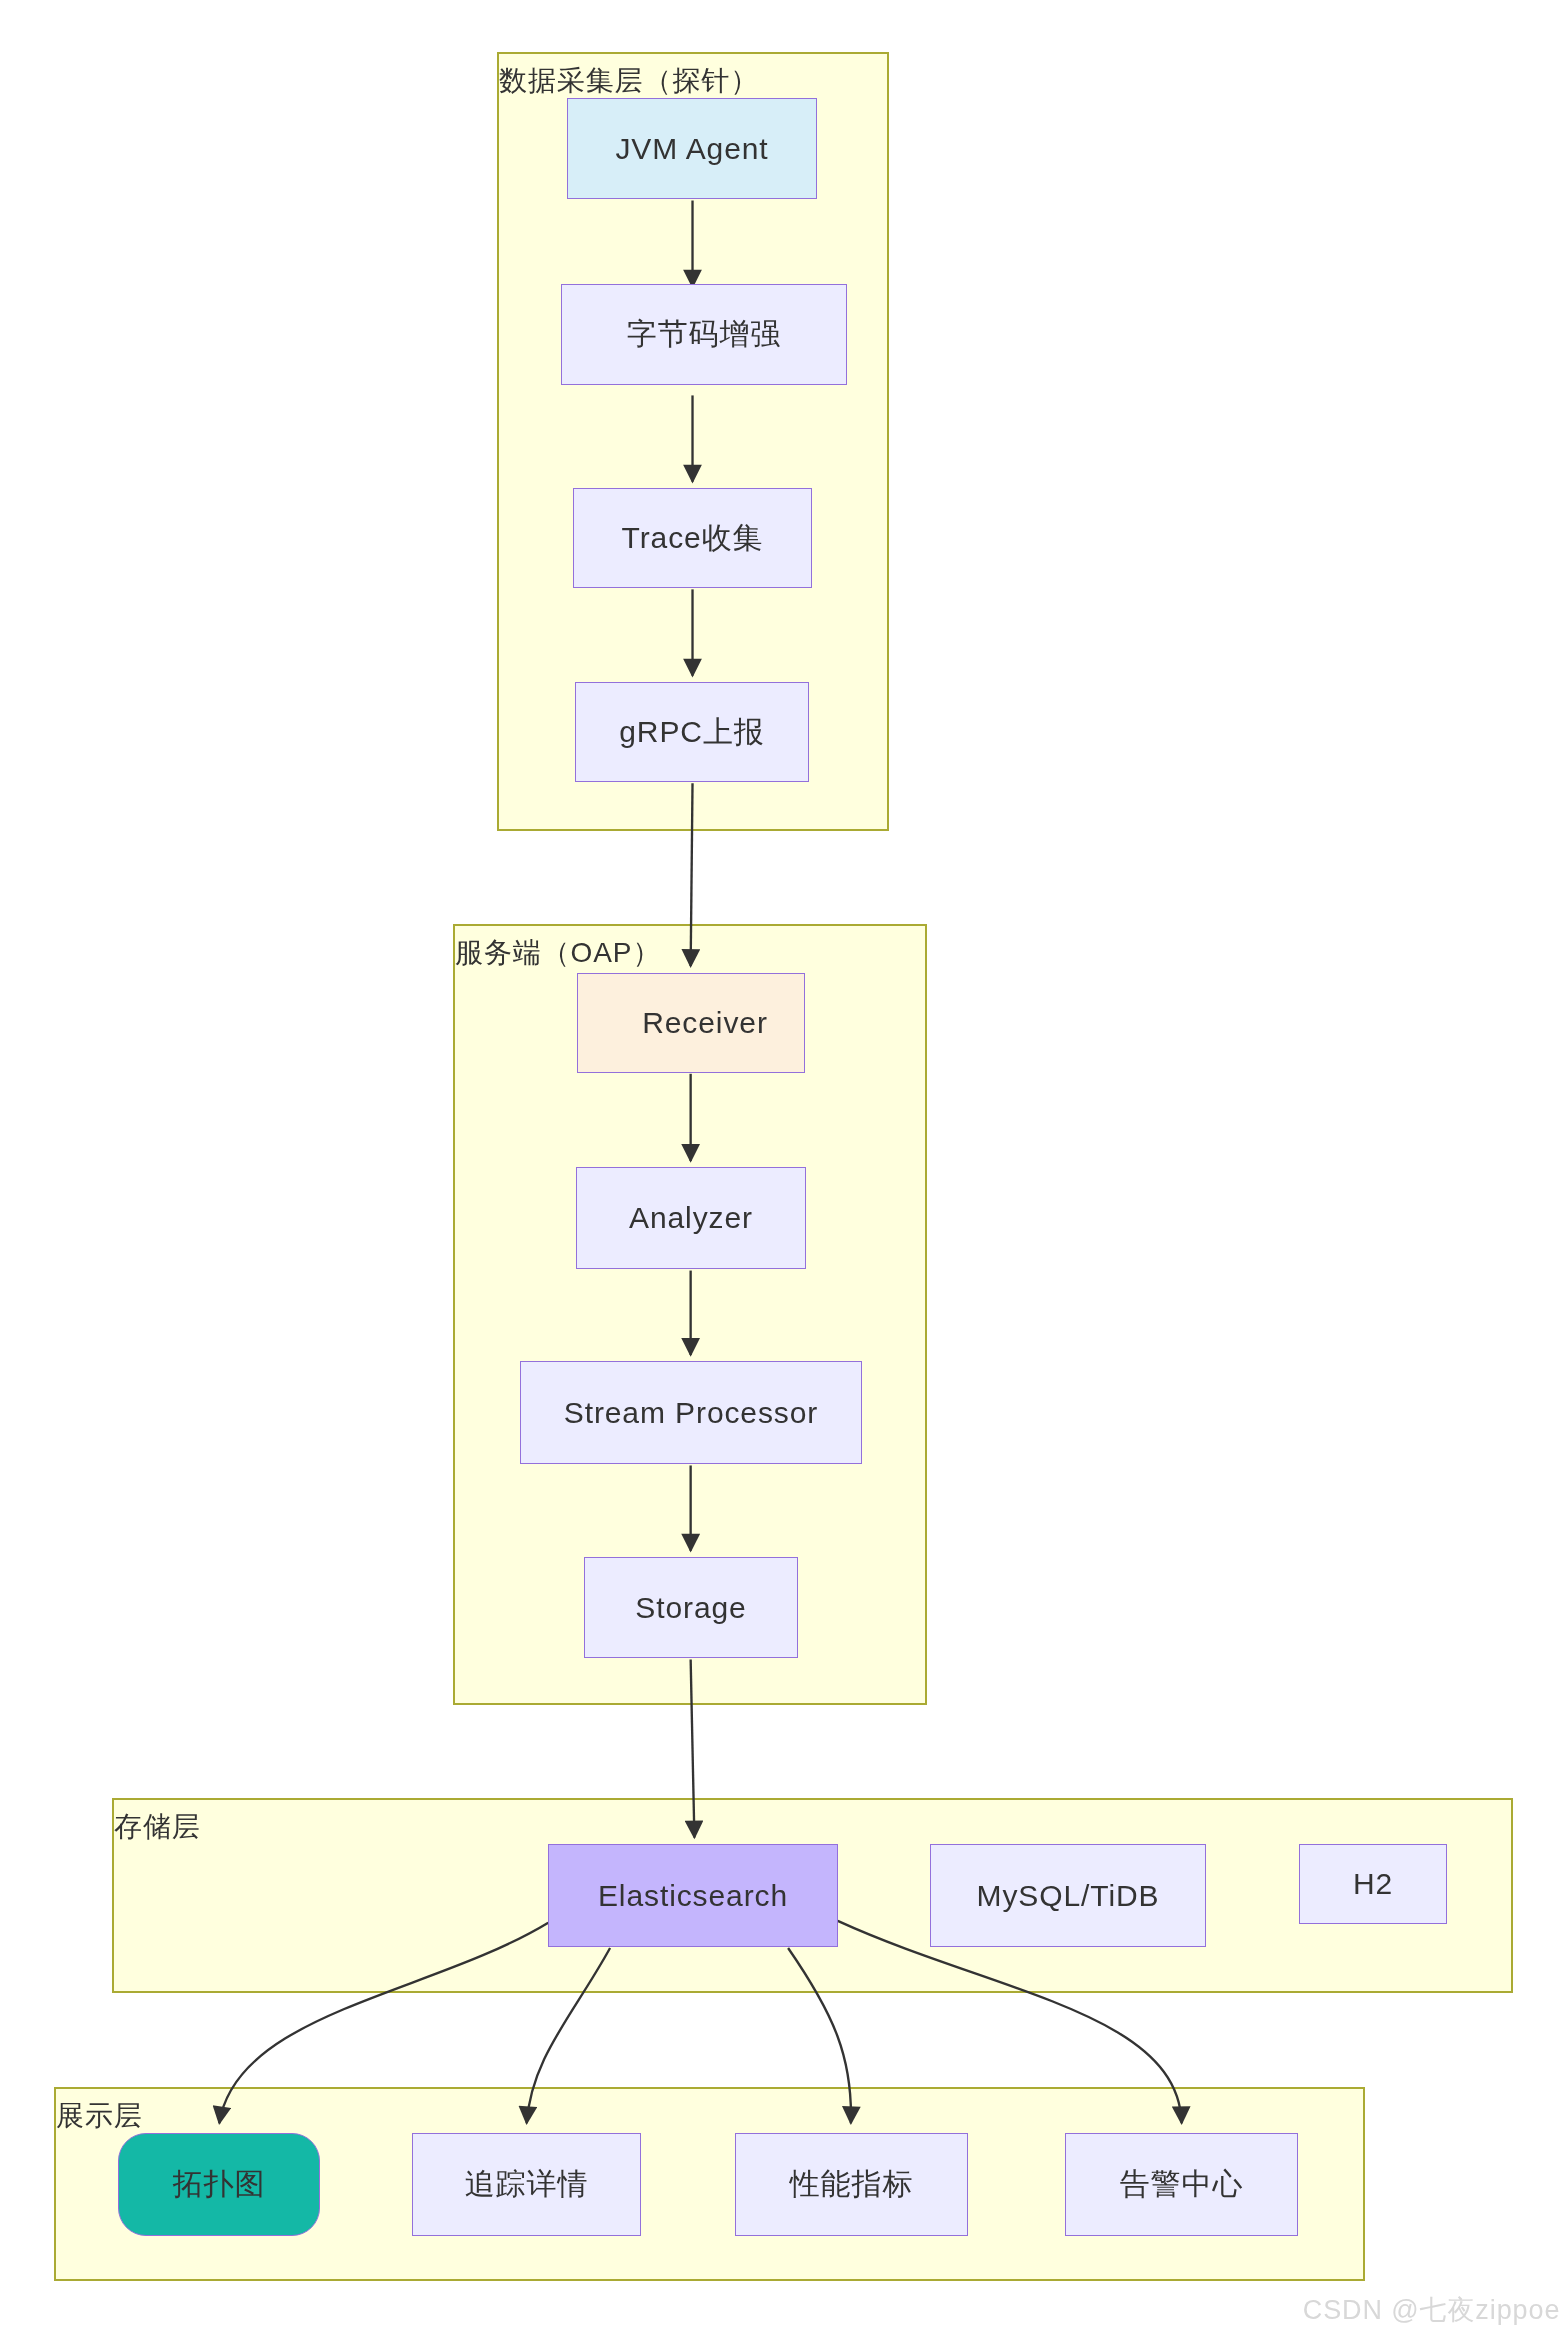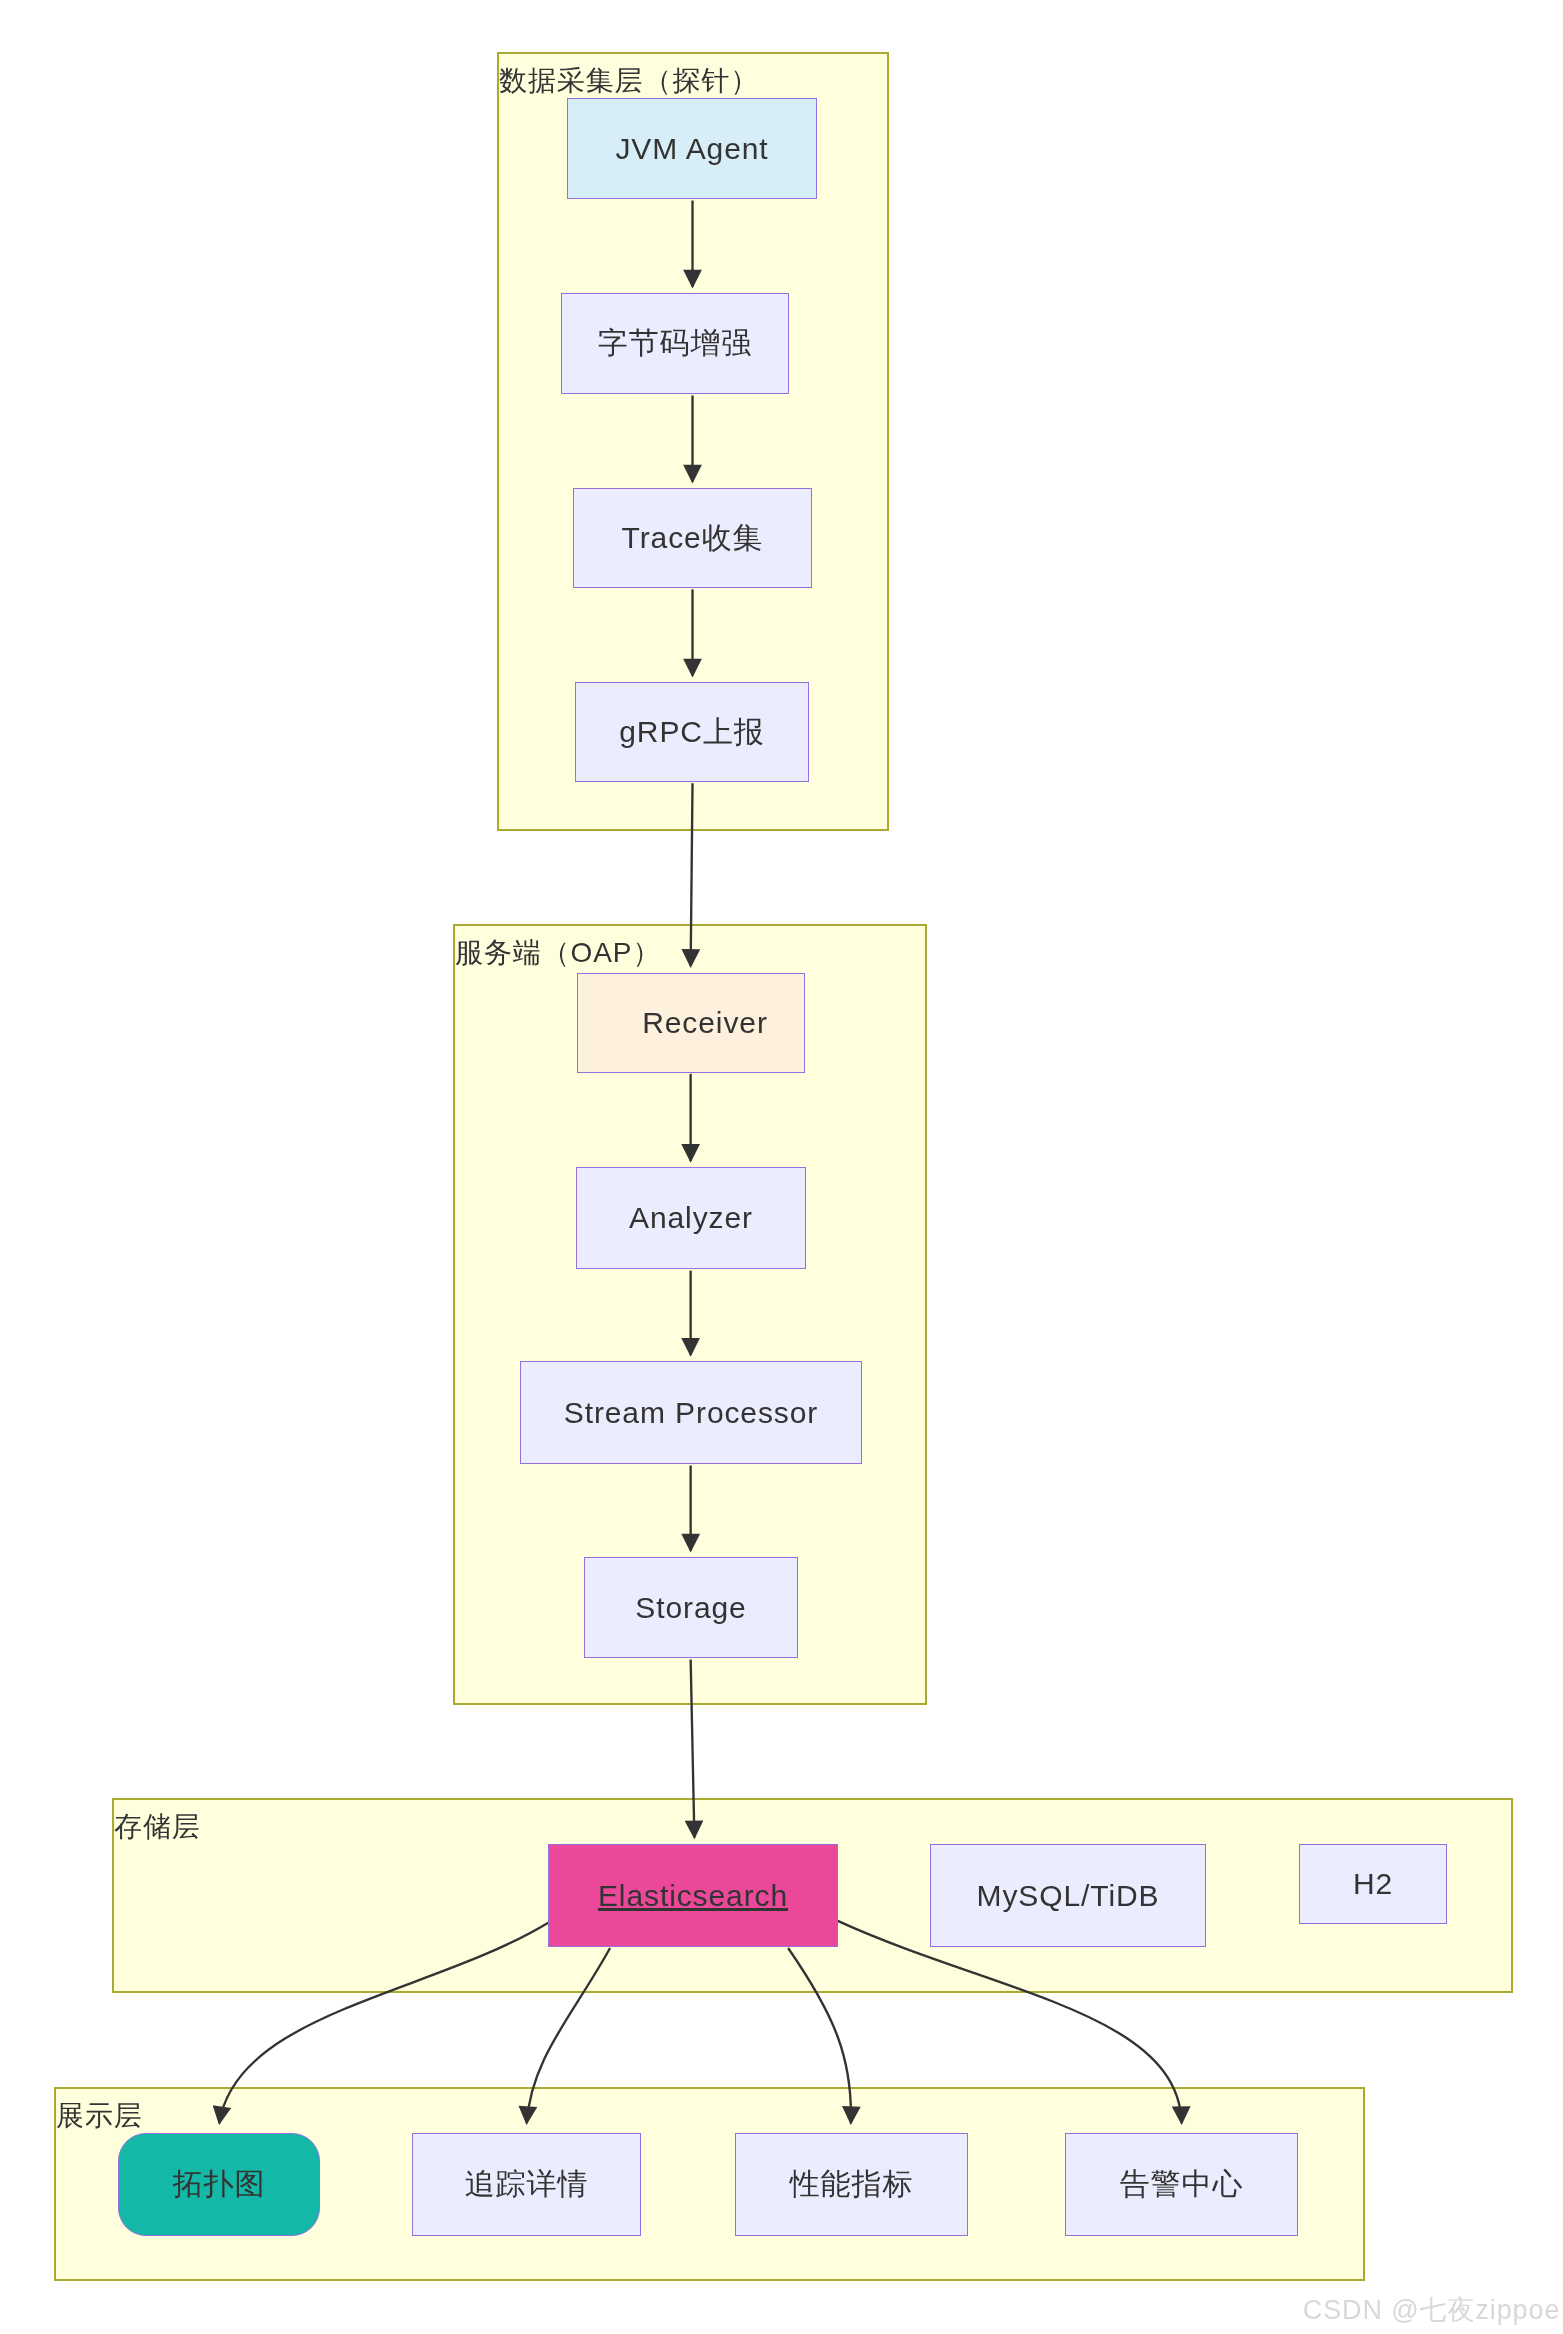--- a/index.html
+++ b/index.html
@@ -59,21 +59,21 @@
     align-items: center;
     justify-content: center;
     text-align: center;
     font-size: 30px;
     color: #333333;
     letter-spacing: 0.9px;
     white-space: nowrap;
   }
   .node.fill-blue   { background: #d7eef8; }
   .node.fill-peach  { background: #fdf0dd; }
-  .node.fill-green  { background: #ec4899; text-decoration: underline; }
+  .node.fill-green  { background: #c4b5fd; }
   .node.fill-pink   { background: #14b8a6; border-radius: 28px; }
   
   .watermark {
     position: absolute;
     top: 2292px;
     right: 3.7px;
     font-size: 27px;
     color: #d8d8d8;
     letter-spacing: 0.9px;
     white-space: nowrap;
@@ -114,21 +114,21 @@
     <path class="edge" d="M737 1356 L737 1446" marker-end="url(#ah)"></path>
     <path class="edge" d="M737 1564 L737 1655" marker-end="url(#ah)"></path>
     <path class="edge" d="M737 1771 L741 1961" marker-end="url(#ah)"></path>
     <path class="edge" d="M585 2052 C460 2128 252 2148 234 2266" marker-end="url(#ah)"></path>
     <path class="edge" d="M651 2079 C612 2150 567 2196 562 2266" marker-end="url(#ah)"></path>
     <path class="edge" d="M841 2079 C890 2150 910 2196 908 2266" marker-end="url(#ah)"></path>
     <path class="edge" d="M894 2050 C1060 2126 1258 2148 1261 2266" marker-end="url(#ah)"></path>
   </svg>
 
   <div class="node fill-blue" style="left:567px; top:98px; width:250px; height:101px;">JVM Agent</div>
-  <div class="node" style="left:561px; top:293px; width:228px; height:101px;">字节码增强</div>
+  <div class="node" style="left:561px; top:284px; width:286px; height:101px;">字节码增强</div>
   <div class="node" style="left:573px; top:488px; width:239px; height:100px;">Trace收集</div>
   <div class="node" style="left:575px; top:682px; width:234px; height:100px;">gRPC上报</div>
 
   <div class="node fill-peach" style="left:577px; top:973px; width:228px; height:100px;padding-left:28px;">Receiver</div>
   <div class="node" style="left:576px; top:1167px; width:230px; height:102px;">Analyzer</div>
   <div class="node" style="left:520px; top:1361px; width:342px; height:103px;">Stream Processor</div>
   <div class="node" style="left:584px; top:1557px; width:214px; height:101px;">Storage</div>
 
   <div class="node fill-green" style="left:548px; top:1844px; width:290px; height:103px;">Elasticsearch</div>
   <div class="node" style="left:930px; top:1844px; width:276px; height:103px;">MySQL/TiDB</div>

